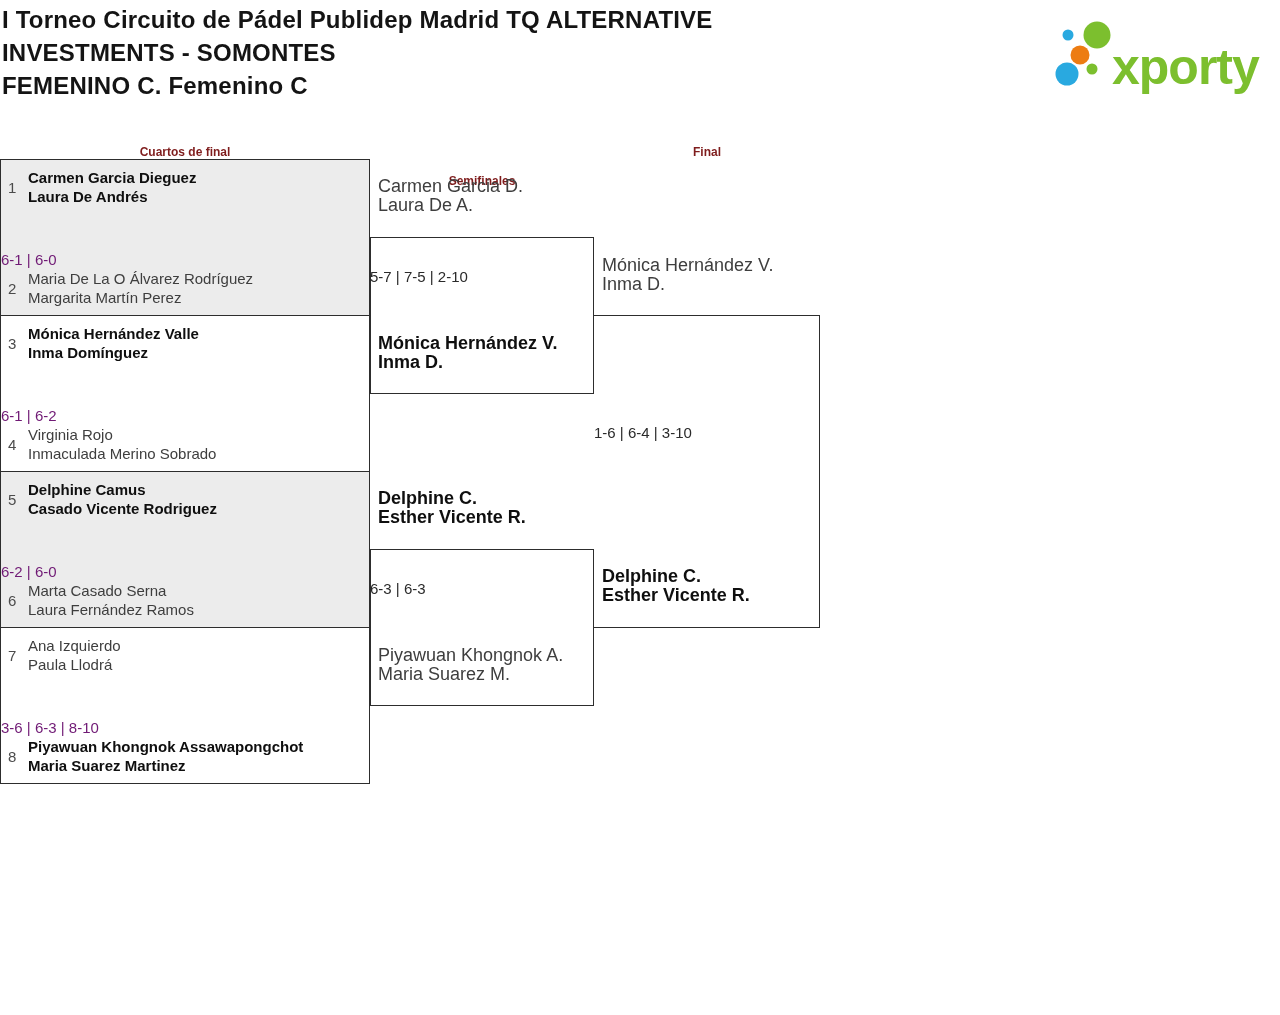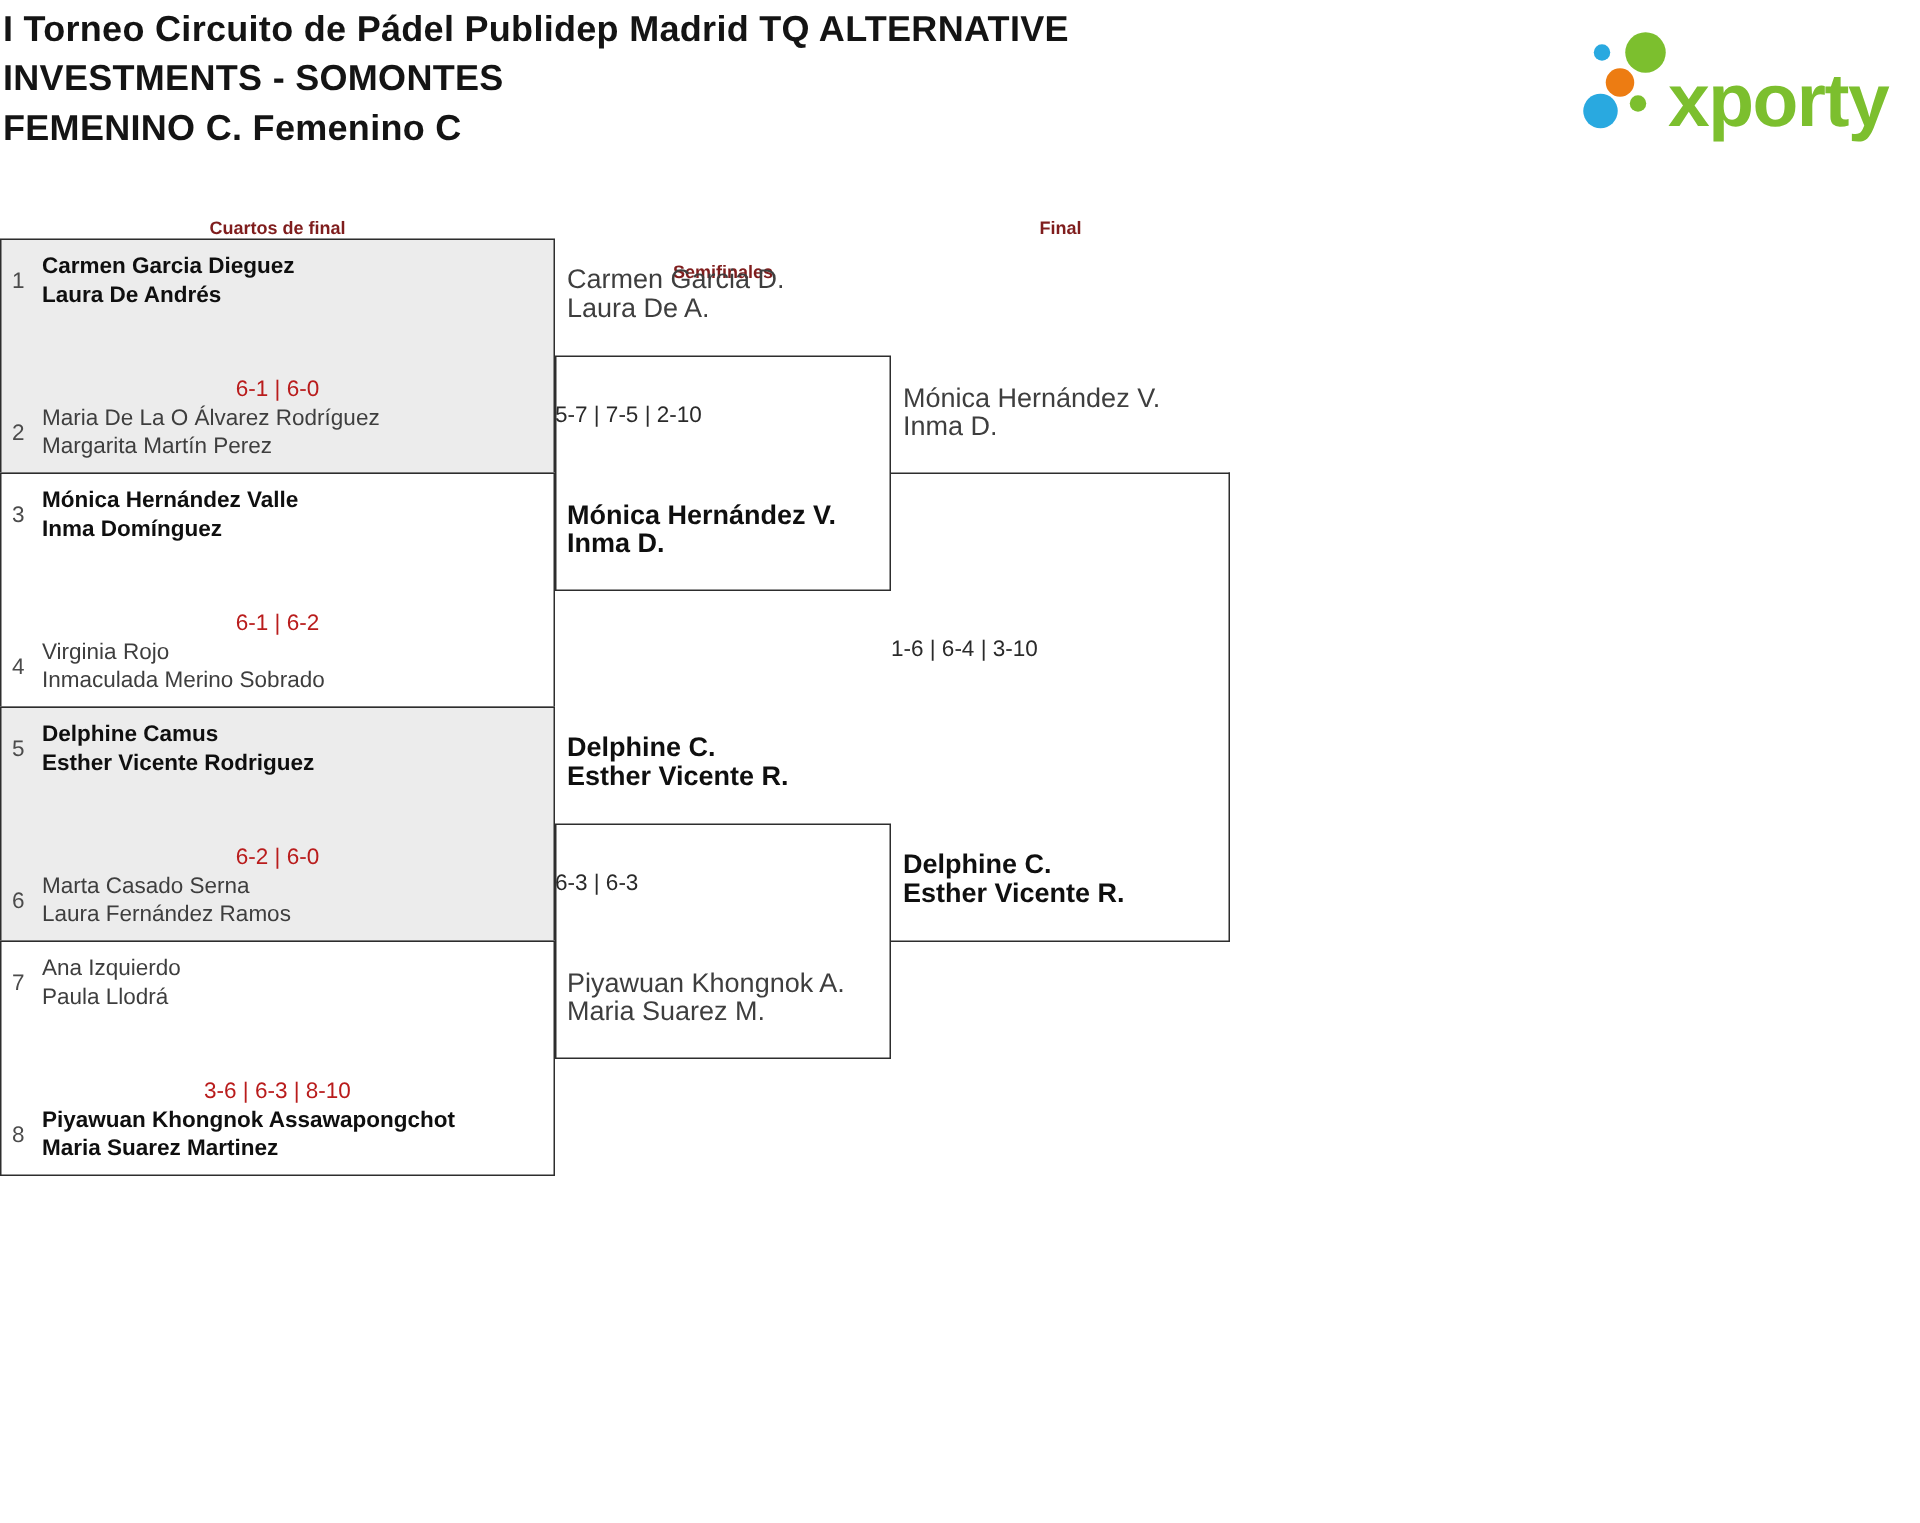--- a/index.html
+++ b/index.html
@@ -30,21 +30,21 @@
     display:flex; flex-direction:column; justify-content:space-between; padding:8px 0;
   }
   .qf-box + .qf-box { margin-top:-1px; }
   .qf-box.shaded { background:#ececec; }
   .qf-box.plain  { background:#ffffff; }
 
   .team-row { display:flex; align-items:center; padding:0 12px 0 7px; }
   .seed { width:20px; font-size:15px; color:#4b4b4b; flex:none; }
   .names { font-size:15px; line-height:19px; color:#3e3e3e; }
   .winner .names, .names.winner, .float-team.winner { font-weight:700; color:#0f0f0f; }
-  .score { text-align:center; font-size:15px; color:#b91c1c;margin-top:44px; }
+  .score { font-size:15px; color:#701a75;margin-top:44px; }
 
   
   .conn { position:absolute; border:1px solid #2d2d2d; background:transparent; }
   .sf1-box { left:370px; top:237px; width:224px; height:157px; }
   .sf2-box { left:370px; top:549px; width:224px; height:157px; }
   .final-box { left:594px; top:315px; width:226px; height:313px; border-left:none; }
 
   
   .float-team { position:absolute; width:210px; font-size:18px; line-height:19px; color:#3e3e3e; }
   .float-score { position:absolute; text-align:left; font-size:15px; line-height:19px; color:#2a2a2a; }
@@ -120,21 +120,21 @@
           <div>Inmaculada Merino Sobrado</div>
         </div>
       </div>
     </div>
 
     <div class="qf-box shaded">
       <div class="team-row winner">
         <span class="seed">5</span>
         <div class="names">
           <div>Delphine Camus</div>
-          <div>Esther Vicente Rodriguez</div>
+          <div>Casado Vicente Rodriguez</div>
         </div>
       </div>
       <div class="score">6-2 | 6-0</div>
       <div class="team-row">
         <span class="seed">6</span>
         <div class="names">
           <div>Marta Casado Serna</div>
           <div>Laura Fernández Ramos</div>
         </div>
       </div>

